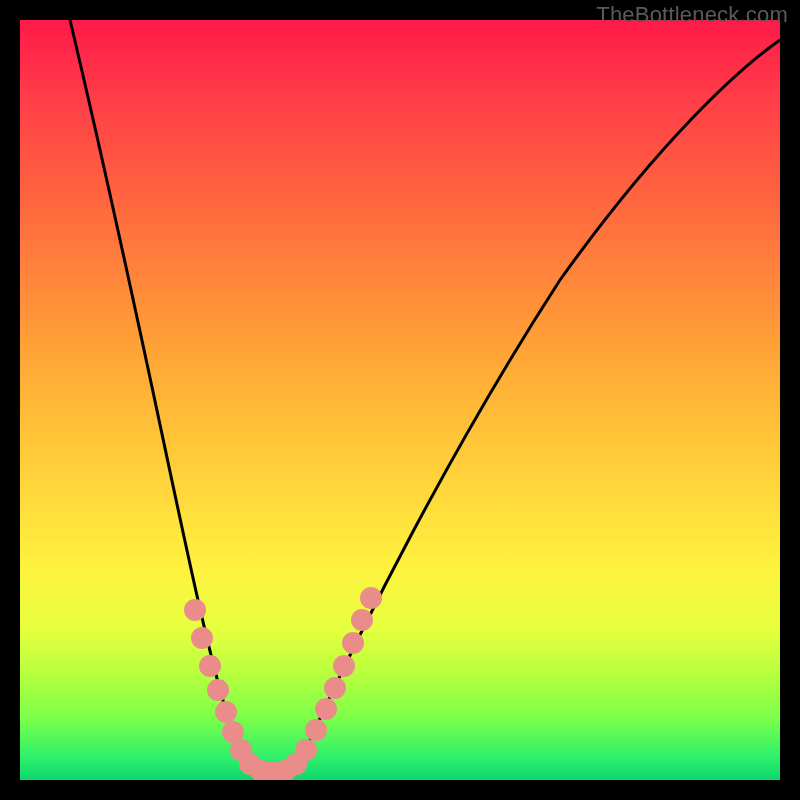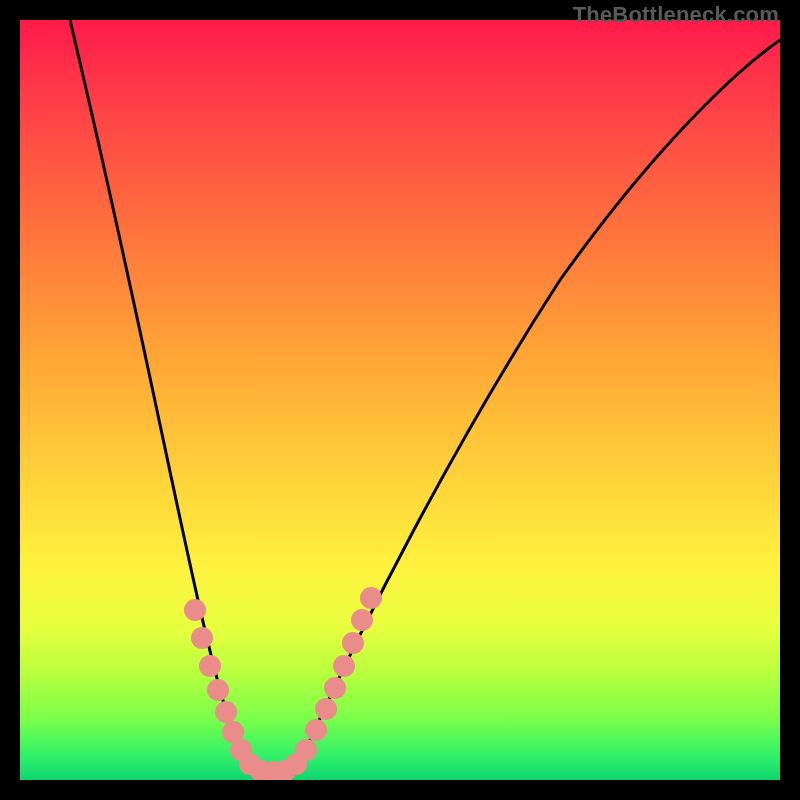--- a/index.html
+++ b/index.html
@@ -26,24 +26,24 @@
       #fff23e 72%,
       #e6ff3e 80%,
       #b8ff3e 86%,
       #7aff4a 92%,
       #2ef06a 97%,
       #0fd66e 100%);
   }
   .watermark {
     position: absolute;
     top: 2px;
-    right: 21px;
+    right: 12px;
     color: #5a5a5a;
     font-size: 22px;
-    font-weight: 700;
+    font-weight: 400;
     letter-spacing: 0.2px;
   }
   svg.plot {
     position: absolute;
     left: 0;
     top: 0;
     width: 760px;
     height: 760px;
   }
 </style>

